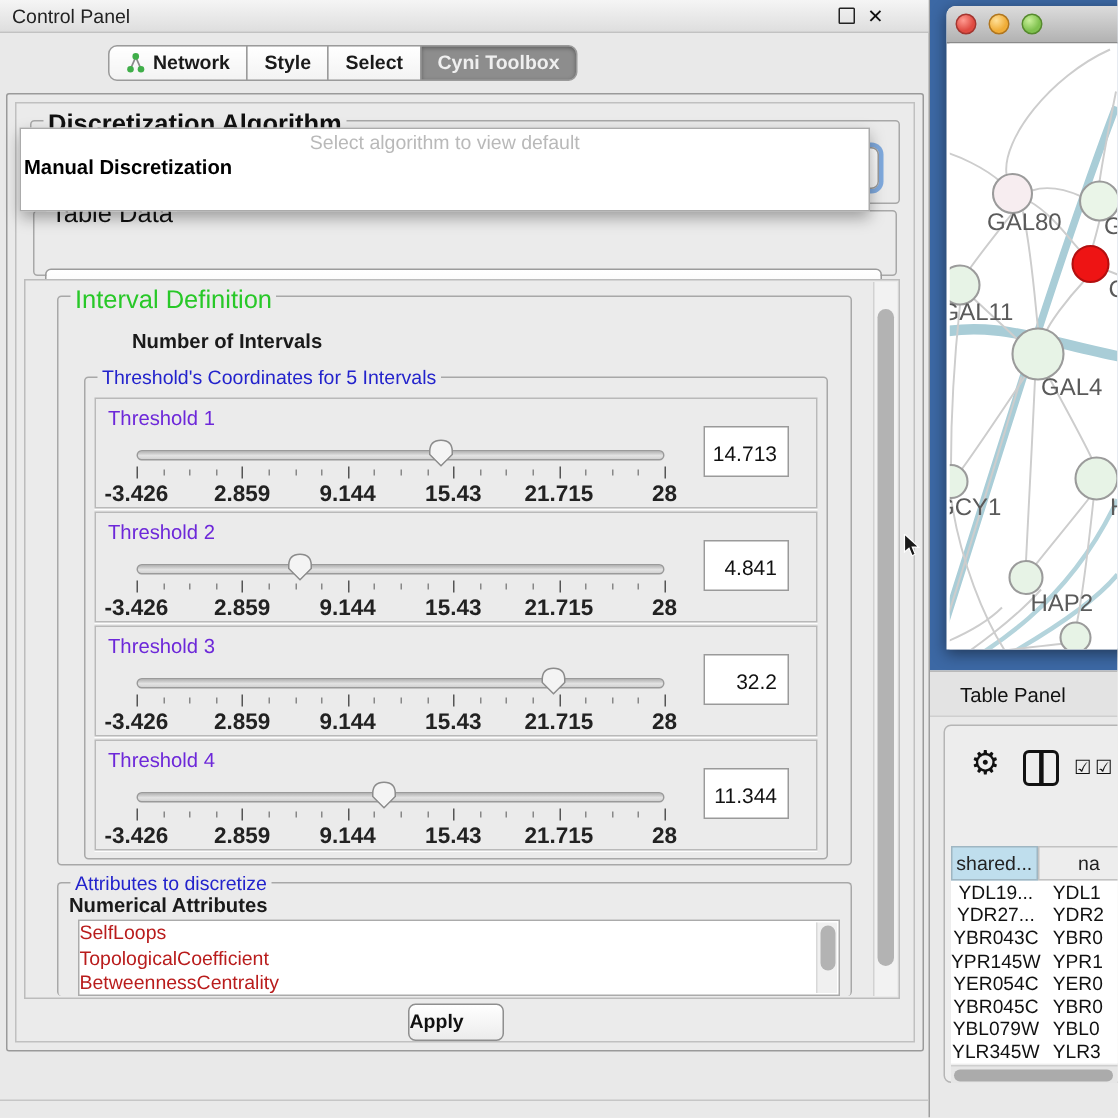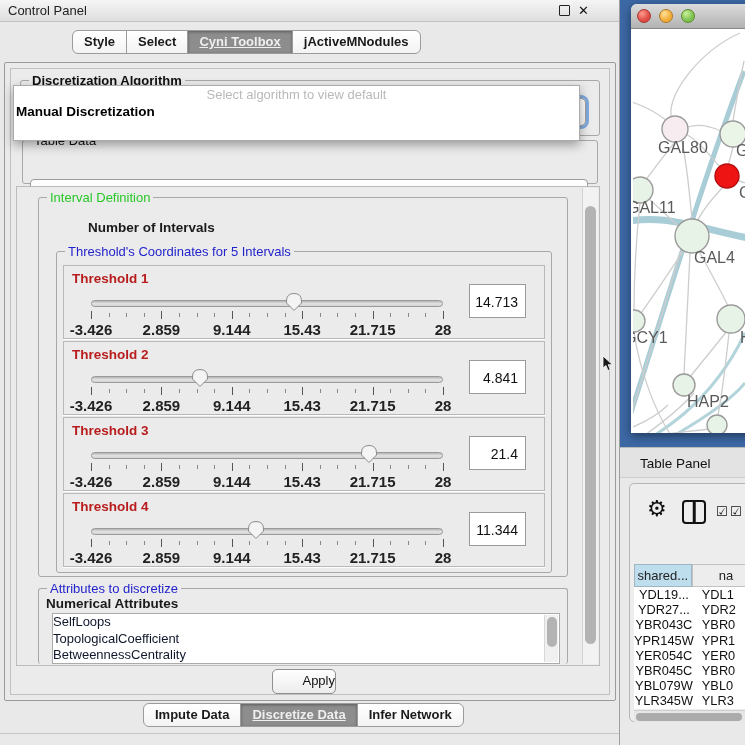--- a/index.html
+++ b/index.html
@@ -17,31 +17,31 @@
   .float-ic{width:9px;height:9px;border:1.5px solid #222;border-radius:1px;display:inline-block;}
   .close-ic{font-size:13px;font-weight:bold;color:#111;line-height:1;}
 
   
   .tabbar{display:inline-flex;}
   .tab{background:linear-gradient(#ffffff,#f3f3f3);border:1px solid #9b9b9b;margin-left:-1px;
        padding:3px 11px 4px;font-size:13px;font-weight:bold;color:#1a1a1a;white-space:nowrap;
        display:flex;align-items:center;gap:5px;}
   .tab:first-child{border-radius:6px 0 0 6px;margin-left:0;}
   .tab:last-child{border-radius:0 6px 6px 0;}
-  .tab.sel{background:#8d8d8d;color:#efefef;box-shadow:inset 0 1px 3px rgba(0,0,0,.35);text-decoration:underline;}
+  .tab.sel{background:#8d8d8d;color:#efefef;box-shadow:inset 0 1px 3px rgba(0,0,0,.35);}
   .top-tabs{left:72px;top:30px;}
   .bottom-tabs{left:143px;top:703px;}
 
   
   .outer-panel{left:4px;top:62px;width:610px;height:637px;border:1px solid #9a9a9a;border-radius:2px;background:#eaeaea;}
   .inner-panel{left:10px;top:68px;width:598px;height:625px;border:1px solid #c0c0c0;background:#ebebeb;}
 
   
   .group{border:1px solid #a8a8a8;border-radius:3px;}
-  .legend{position:absolute;top:-8px;left:8px;background:#ebebeb;padding:0 3px;font-size:13px;}
+  .legend{position:absolute;top:-8px;left:8px;background:#ebebeb;padding:0 3px;font-size:17px;}
   .legend.black{color:#111;}
   .legend.green{color:#28c828;}
   .legend.blue{color:#2323cc;font-size:13px;}
 
   
   .combo{background:linear-gradient(#ffffff,#f4f4f4);border:1px solid #9b9b9b;border-radius:4px;
          display:flex;align-items:center;padding:0 22px 0 10px;box-sizing:border-box;font-size:13px;color:#111;position:relative;}
   .spin{position:absolute;right:8px;top:50%;transform:translateY(-50%);display:flex;flex-direction:column;gap:2px;}
   .spin i{display:block;width:0;height:0;border-left:3.5px solid transparent;border-right:3.5px solid transparent;}
   .spin i.up{border-bottom:4px solid #555;}
@@ -57,40 +57,40 @@
 
   
   .scroll-wrap{left:16px;top:186px;width:582px;height:478px;border:1px solid #bcbcbc;background:#ebebeb;}
   .vsb{position:absolute;right:1px;top:1px;bottom:1px;width:15px;background:#f2f2f2;border-left:1px solid #d2d2d2;}
   .vsb .vthumb{position:absolute;left:2px;width:11px;border-radius:6px;background:#b3b3b3;}
   .list-vsb{position:absolute;right:1px;top:1px;bottom:1px;width:13px;background:#f0f0f0;border-left:1px solid #d8d8d8;}
   .list-vsb .vthumb{position:absolute;left:1.5px;top:2px;width:10px;height:30px;border-radius:5px;background:#b3b3b3;}
 
   
   .th-panel{left:63px;width:480px;height:72px;border:1px solid #b9b9b9;background:#ebebeb;box-shadow:0 1px 0 #fdfdfd;}
-  .th-label{position:absolute;left:8px;top:5px;font-weight:bold;font-size:13.5px;color:#b91c1c;}
+  .th-label{position:absolute;left:8px;top:5px;font-weight:normal;font-size:13.5px;color:#6d28d9;}
   .slider-zone{position:absolute;left:27px;top:30px;width:352px;height:40px;}
   .track{position:absolute;left:0;top:4px;width:100%;height:7px;border-radius:4px;border:1px solid #9a9a9a;
          background:linear-gradient(#b5b5b5,#e3e3e3 55%,#d2d2d2);box-sizing:border-box;}
   .thumb{position:absolute;top:-4px;width:18px;height:20px;}
   .ticks{position:absolute;left:0;top:15px;width:100%;height:10px;}
   .tick{position:absolute;top:2px;width:1px;height:4px;background:#888;}
   .tick.major{top:0;height:8px;background:#555;}
   .tick-labels{position:absolute;left:0;top:25px;width:100%;height:12px;}
   .tick-labels span{position:absolute;transform:translateX(-50%);font-size:15px;font-weight:bold;color:#222;white-space:nowrap;}
   .th-value{position:absolute;left:405px;top:18px;width:57px;height:34px;background:#fff;border:1px solid #9a9a9a;
             font-size:14px;color:#111;text-align:right;line-height:34px;padding-right:7px;box-sizing:border-box;}
 
   
   .attr-list{left:52px;top:613px;width:506px;height:49px;background:#fff;border:1px solid #ababab;overflow:hidden;}
-  .list-item{line-height:16.5px;font-size:13px;color:#0f172a;white-space:nowrap;}
+  .list-item{line-height:16.5px;font-size:13px;color:#b91c1c;white-space:nowrap;}
 
   .apply-btn{left:272px;top:669px;width:62px;height:23px;background:linear-gradient(#ffffff,#ececec);
-             border:1px solid #8f8f8f;border-radius:5px;font-size:13px;font-weight:normal;color:#111;
-             text-align:right;line-height:21px;}
+             border:1px solid #8f8f8f;border-radius:5px;font-size:13px;font-weight:bold;color:#111;
+             text-align:left;line-height:21px;}
   .bottom-line{left:0;top:733px;width:619px;height:1px;background:#c6c6c6;}
 
   
   .right-pane{left:620px;top:0;width:125px;height:745px;}
   .desktop{position:absolute;left:0;top:0;width:125px;height:447px;background:#3c68a4;}
   .mac-window{position:absolute;left:11px;top:4px;width:180px;height:429px;border-radius:6px 6px 0 0;
               box-shadow:0 3px 10px rgba(0,0,0,.45);overflow:hidden;background:#fff;}
   .mac-titlebar{position:absolute;left:0;top:0;width:100%;height:24px;
                 background:linear-gradient(#dcdcdc,#b2b2b2);border-bottom:1px solid #8a8a8a;}
   .light{position:absolute;top:5px;width:14px;height:14px;border-radius:50%;box-sizing:border-box;}
@@ -136,30 +136,37 @@
     <span class="cp-title">Control Panel</span>
     <span class="tb-icons">
       <span class="float-ic"></span>
       <span class="close-ic">✕</span>
     </span>
   </div>
 
   <div class="abs top-tabs">
     <div class="tabbar">
       <div class="tab">
+        <svg width="13" height="14" viewBox="0 0 13 14">
+          <line x1="6.5" y1="3" x2="3" y2="11" stroke="#8a8a8a" stroke-width="1.2"></line>
+          <line x1="6.5" y1="3" x2="10" y2="11" stroke="#8a8a8a" stroke-width="1.2"></line>
+          <circle cx="6.5" cy="2.6" r="2.2" fill="#3fae49"></circle>
+          <circle cx="3" cy="11.2" r="2.2" fill="#3fae49"></circle>
+          <circle cx="10" cy="11.2" r="2.2" fill="#3fae49"></circle>
+        </svg>
+        <span>Network</span>
+      </div>
+      <div class="tab">
           <span>Style</span>
         </div>
       <div class="tab">
           <span>Select</span>
         </div>
       <div class="tab sel">
           <span>Cyni Toolbox</span>
-        </div>
-      <div class="tab">
-          <span>jActiveMNodules</span>
         </div>
     </div>
   </div>
 
   <div class="abs outer-panel"></div>
   <div class="abs inner-panel"></div>
 
   <div class="abs group" style="left:20px;top:80px;width:578px;height:54px;">
     <span class="legend black" style="font-weight:bold;">Discretization Algorithm</span>
   </div>
@@ -330,21 +337,21 @@
         </div>
       <div class="tick-labels">
           <span style="left: 0%;">-3.426</span>
           <span style="left: 20%;">2.859</span>
           <span style="left: 40%;">9.144</span>
           <span style="left: 60%;">15.43</span>
           <span style="left: 80%;">21.715</span>
           <span style="left: 100%;">28</span>
         </div>
     </div>
-    <div class="th-value">21.4</div>
+    <div class="th-value">32.2</div>
   </div>
 
   <div class="abs th-panel" style="top:493px;">
     <div class="th-label">Threshold 4</div>
     <div class="slider-zone">
       <div class="track"></div>
       <div class="thumb" style="left: calc(47% - 9px);">
         <svg width="18" height="20" viewBox="0 0 18 20">
             <path d="M1.5 9 Q1.5 1.5 9 1.5 Q16.5 1.5 16.5 9 L16.5 11 L9 18.5 L1.5 11 Z" fill="#f4f4f4" stroke="#8c8c8c" stroke-width="1"></path>
           </svg>
@@ -394,33 +401,20 @@
         <div class="list-item">TopologicalCoefficient</div>
         <div class="list-item">BetweennessCentrality</div>
       </div>
     <div class="list-vsb">
         <div class="vthumb"></div>
       </div>
   </div>
 
   <div class="abs apply-btn">Apply</div>
 
-  <div class="abs bottom-tabs">
-    <div class="tabbar">
-      <div class="tab">
-          <span>Impute Data</span>
-        </div>
-      <div class="tab sel">
-          <span>Discretize Data</span>
-        </div>
-      <div class="tab">
-          <span>Infer Network</span>
-        </div>
-    </div>
-  </div>
 
   <div class="abs bottom-line"></div>
 </div>
 
 <div class="abs right-pane">
   <div class="desktop">
     <div class="mac-window">
       <div class="mac-titlebar">
         <span class="light red"></span>
         <span class="light yellow"></span>

